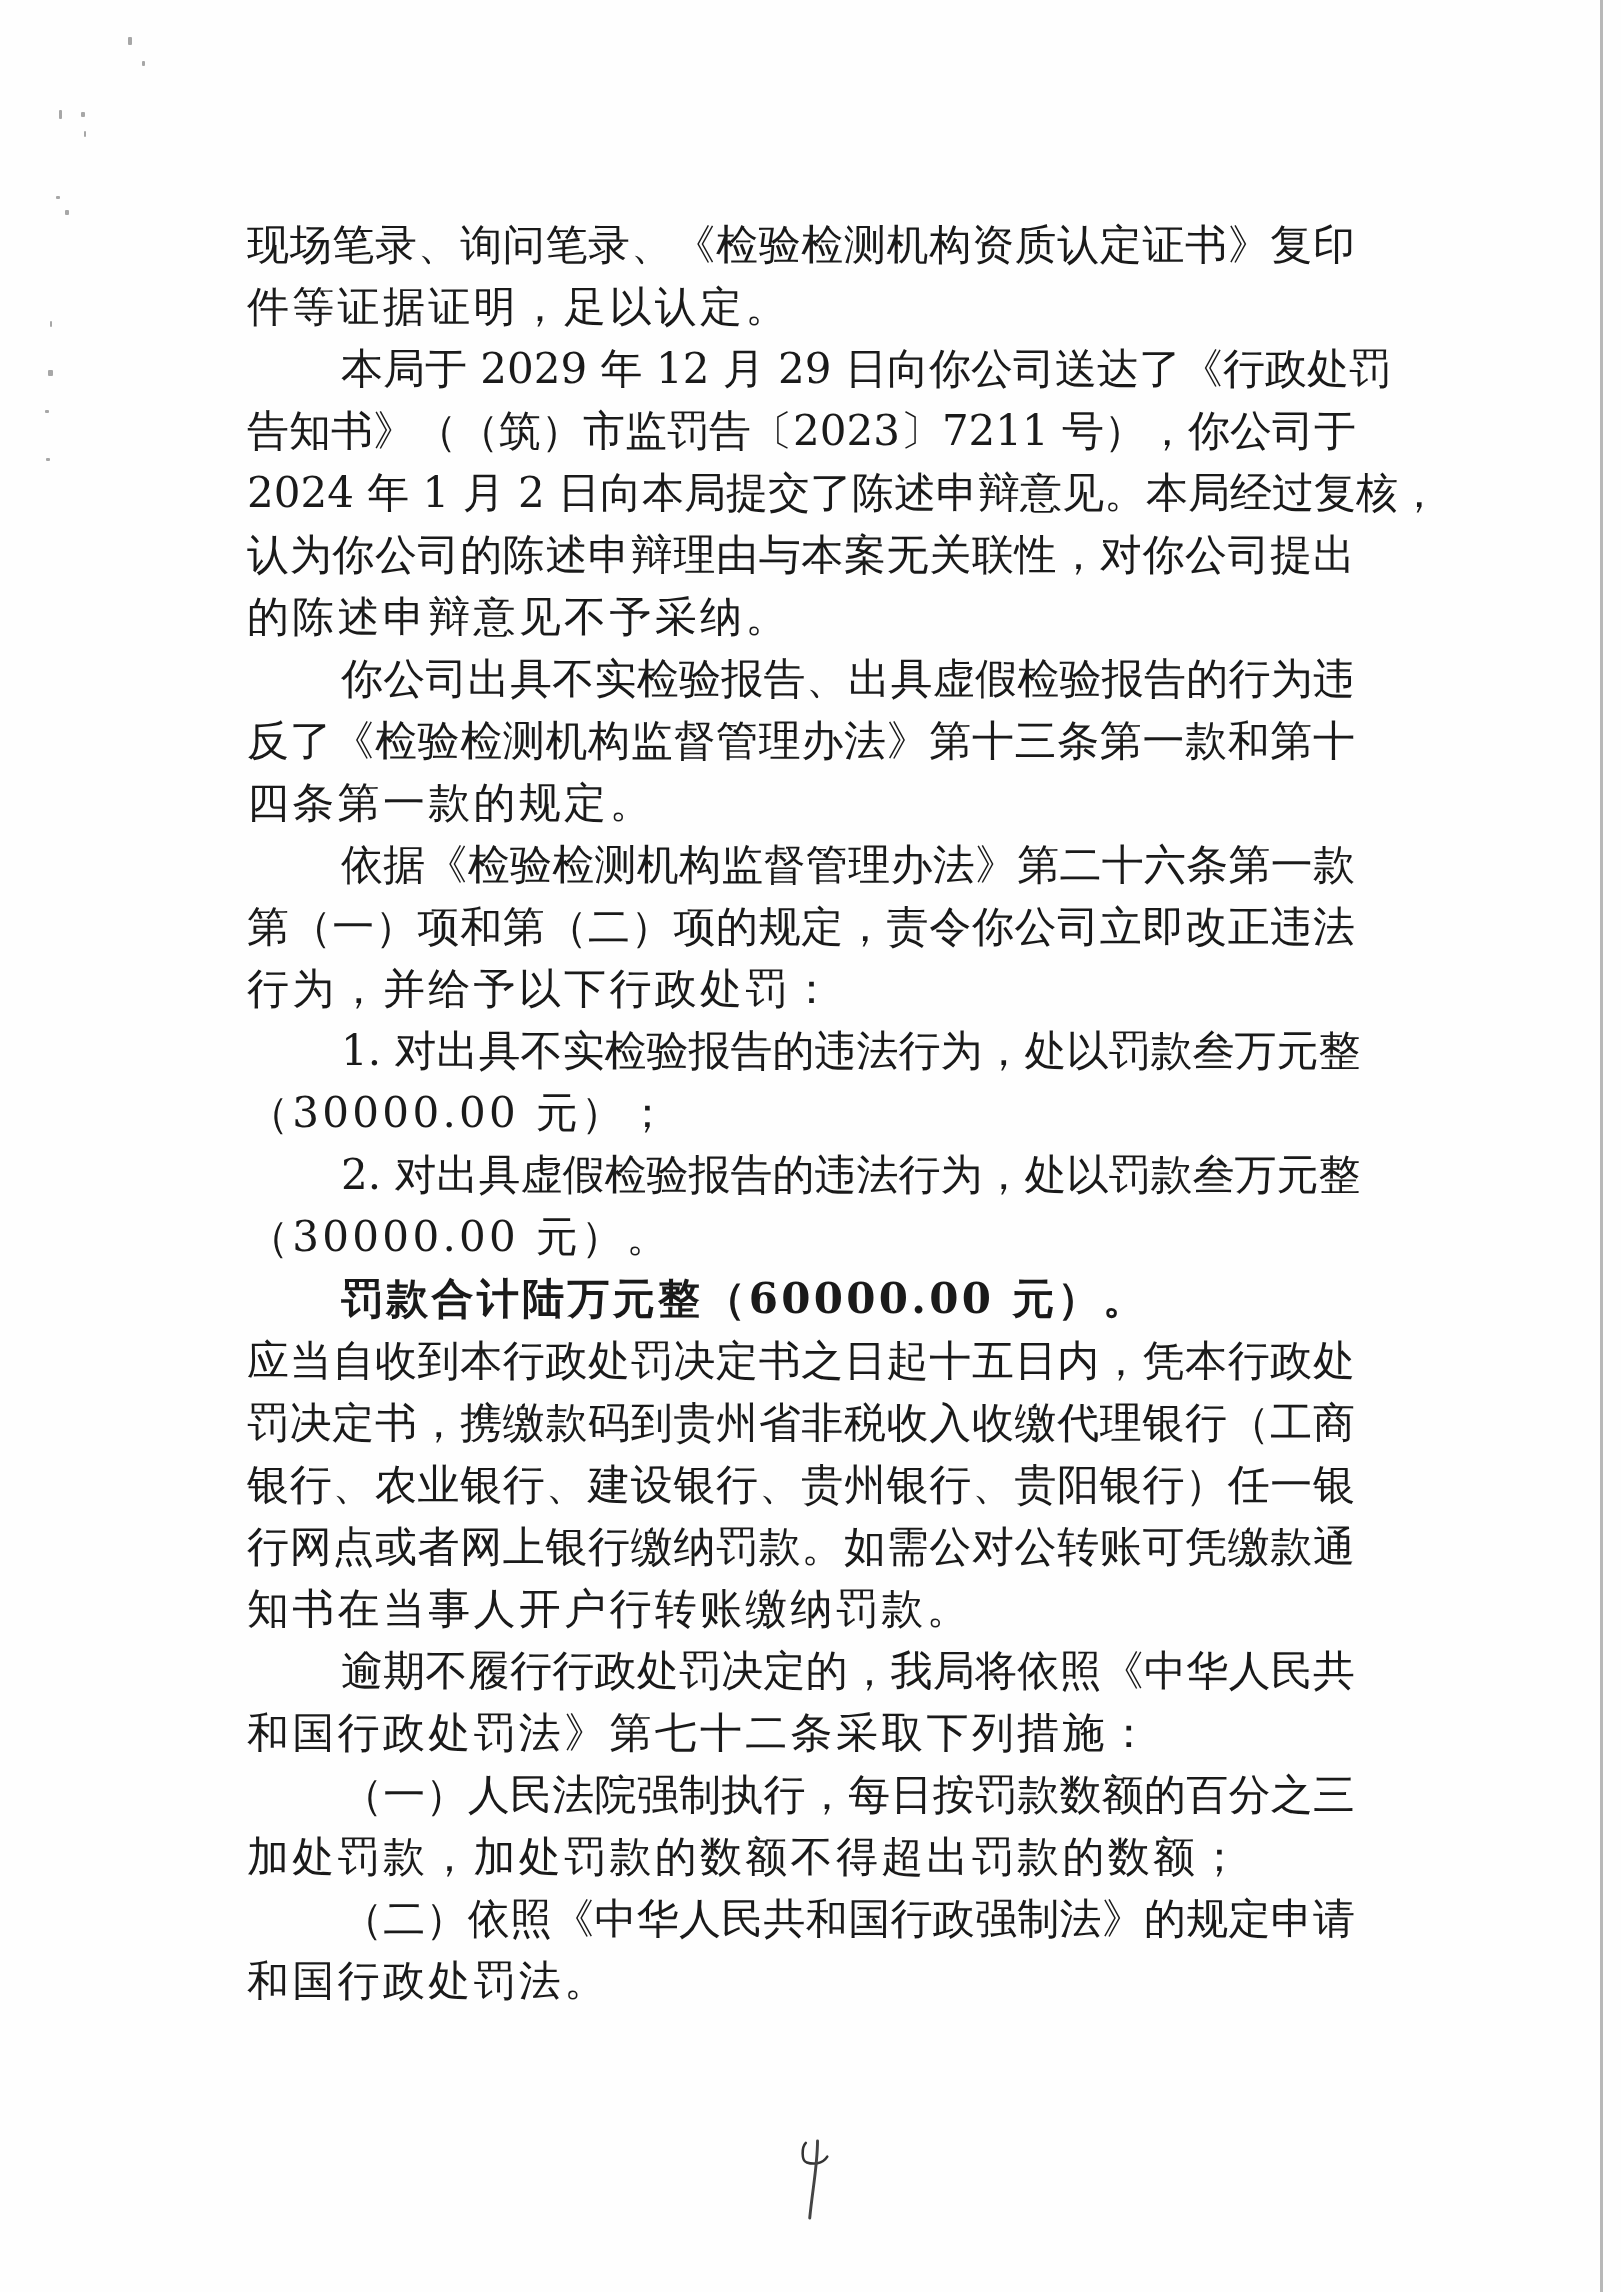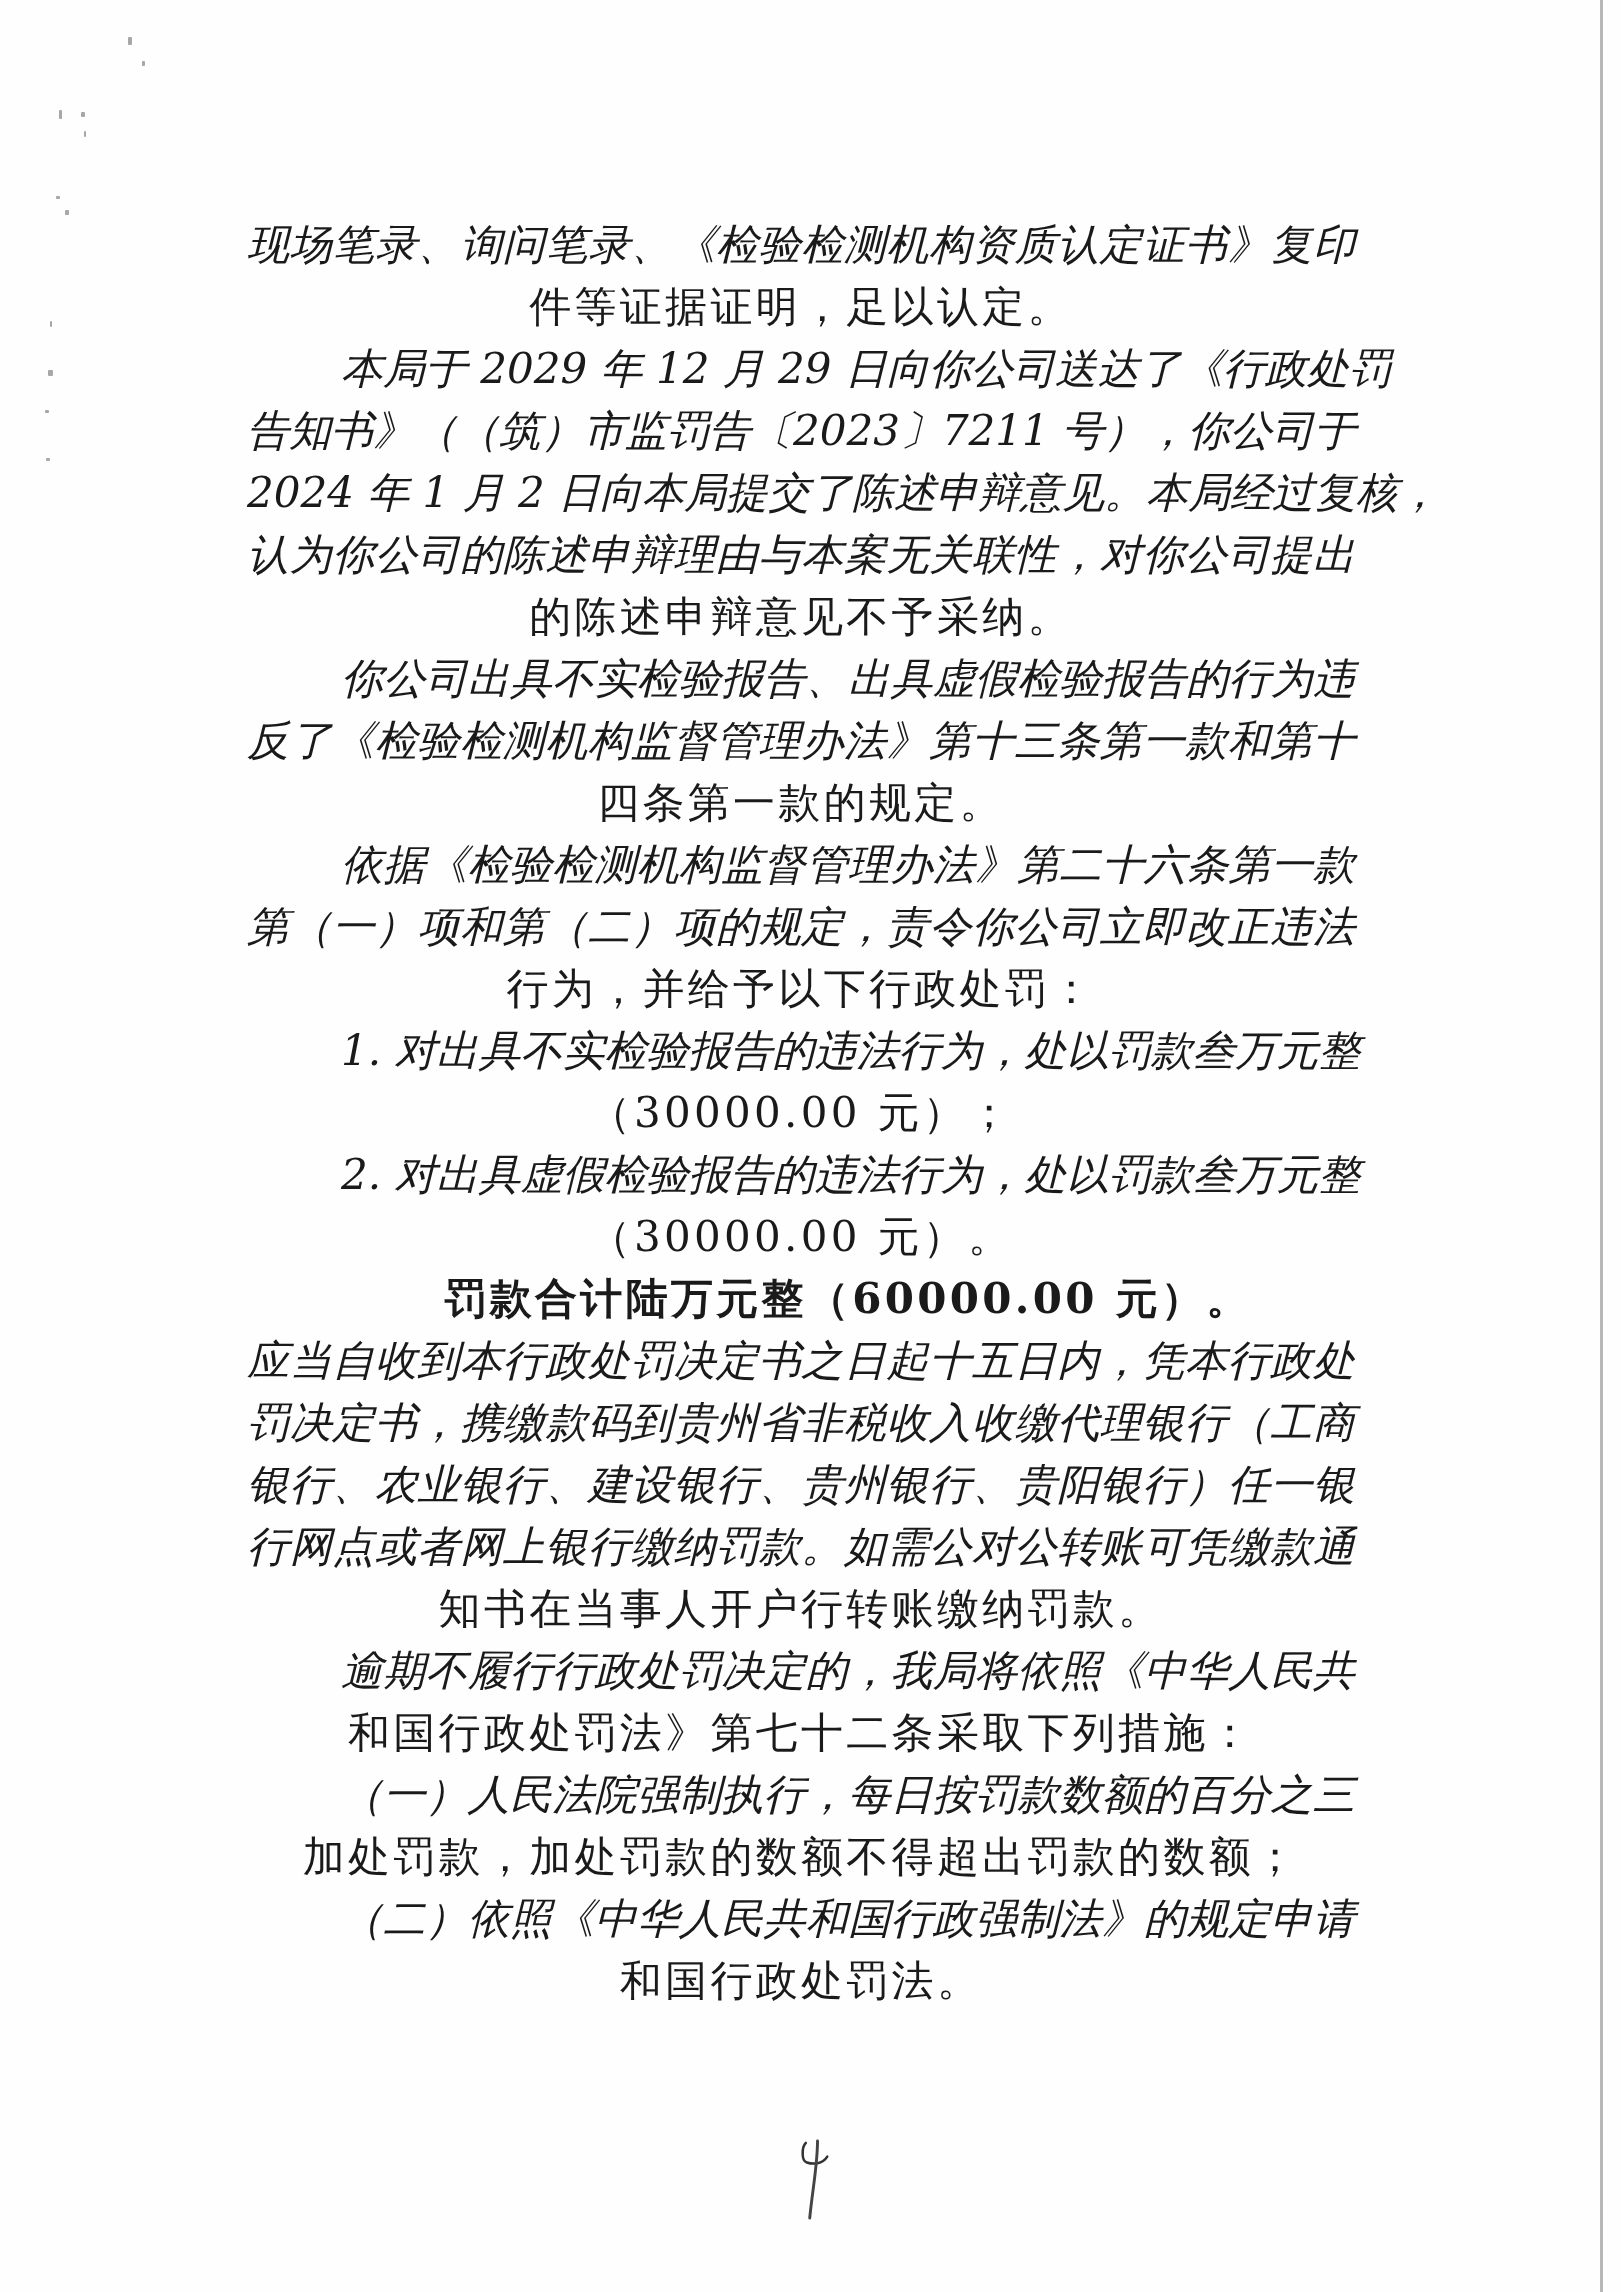--- a/index.html
+++ b/index.html
@@ -39,27 +39,25 @@
       left: 247px;
       top: 214px;
       width: 1108px;
     }
     .line {
       height: 62px;
       line-height: 62px;
       font-size: 42px;
       white-space: nowrap;
       letter-spacing: 3.3px;
-      text-align: center;
     }
     .line.justify {
       text-align: justify;
       text-align-last: justify;
       letter-spacing: 0;
-      font-style: italic;
     }
     .line.indent { padding-left: 94px; }
     .line.bold { font-weight: bold; }
     .page-number {
       position: absolute;
       left: 799px;
       top: 2135px;
       width: 39px;
       height: 88px;
     }

